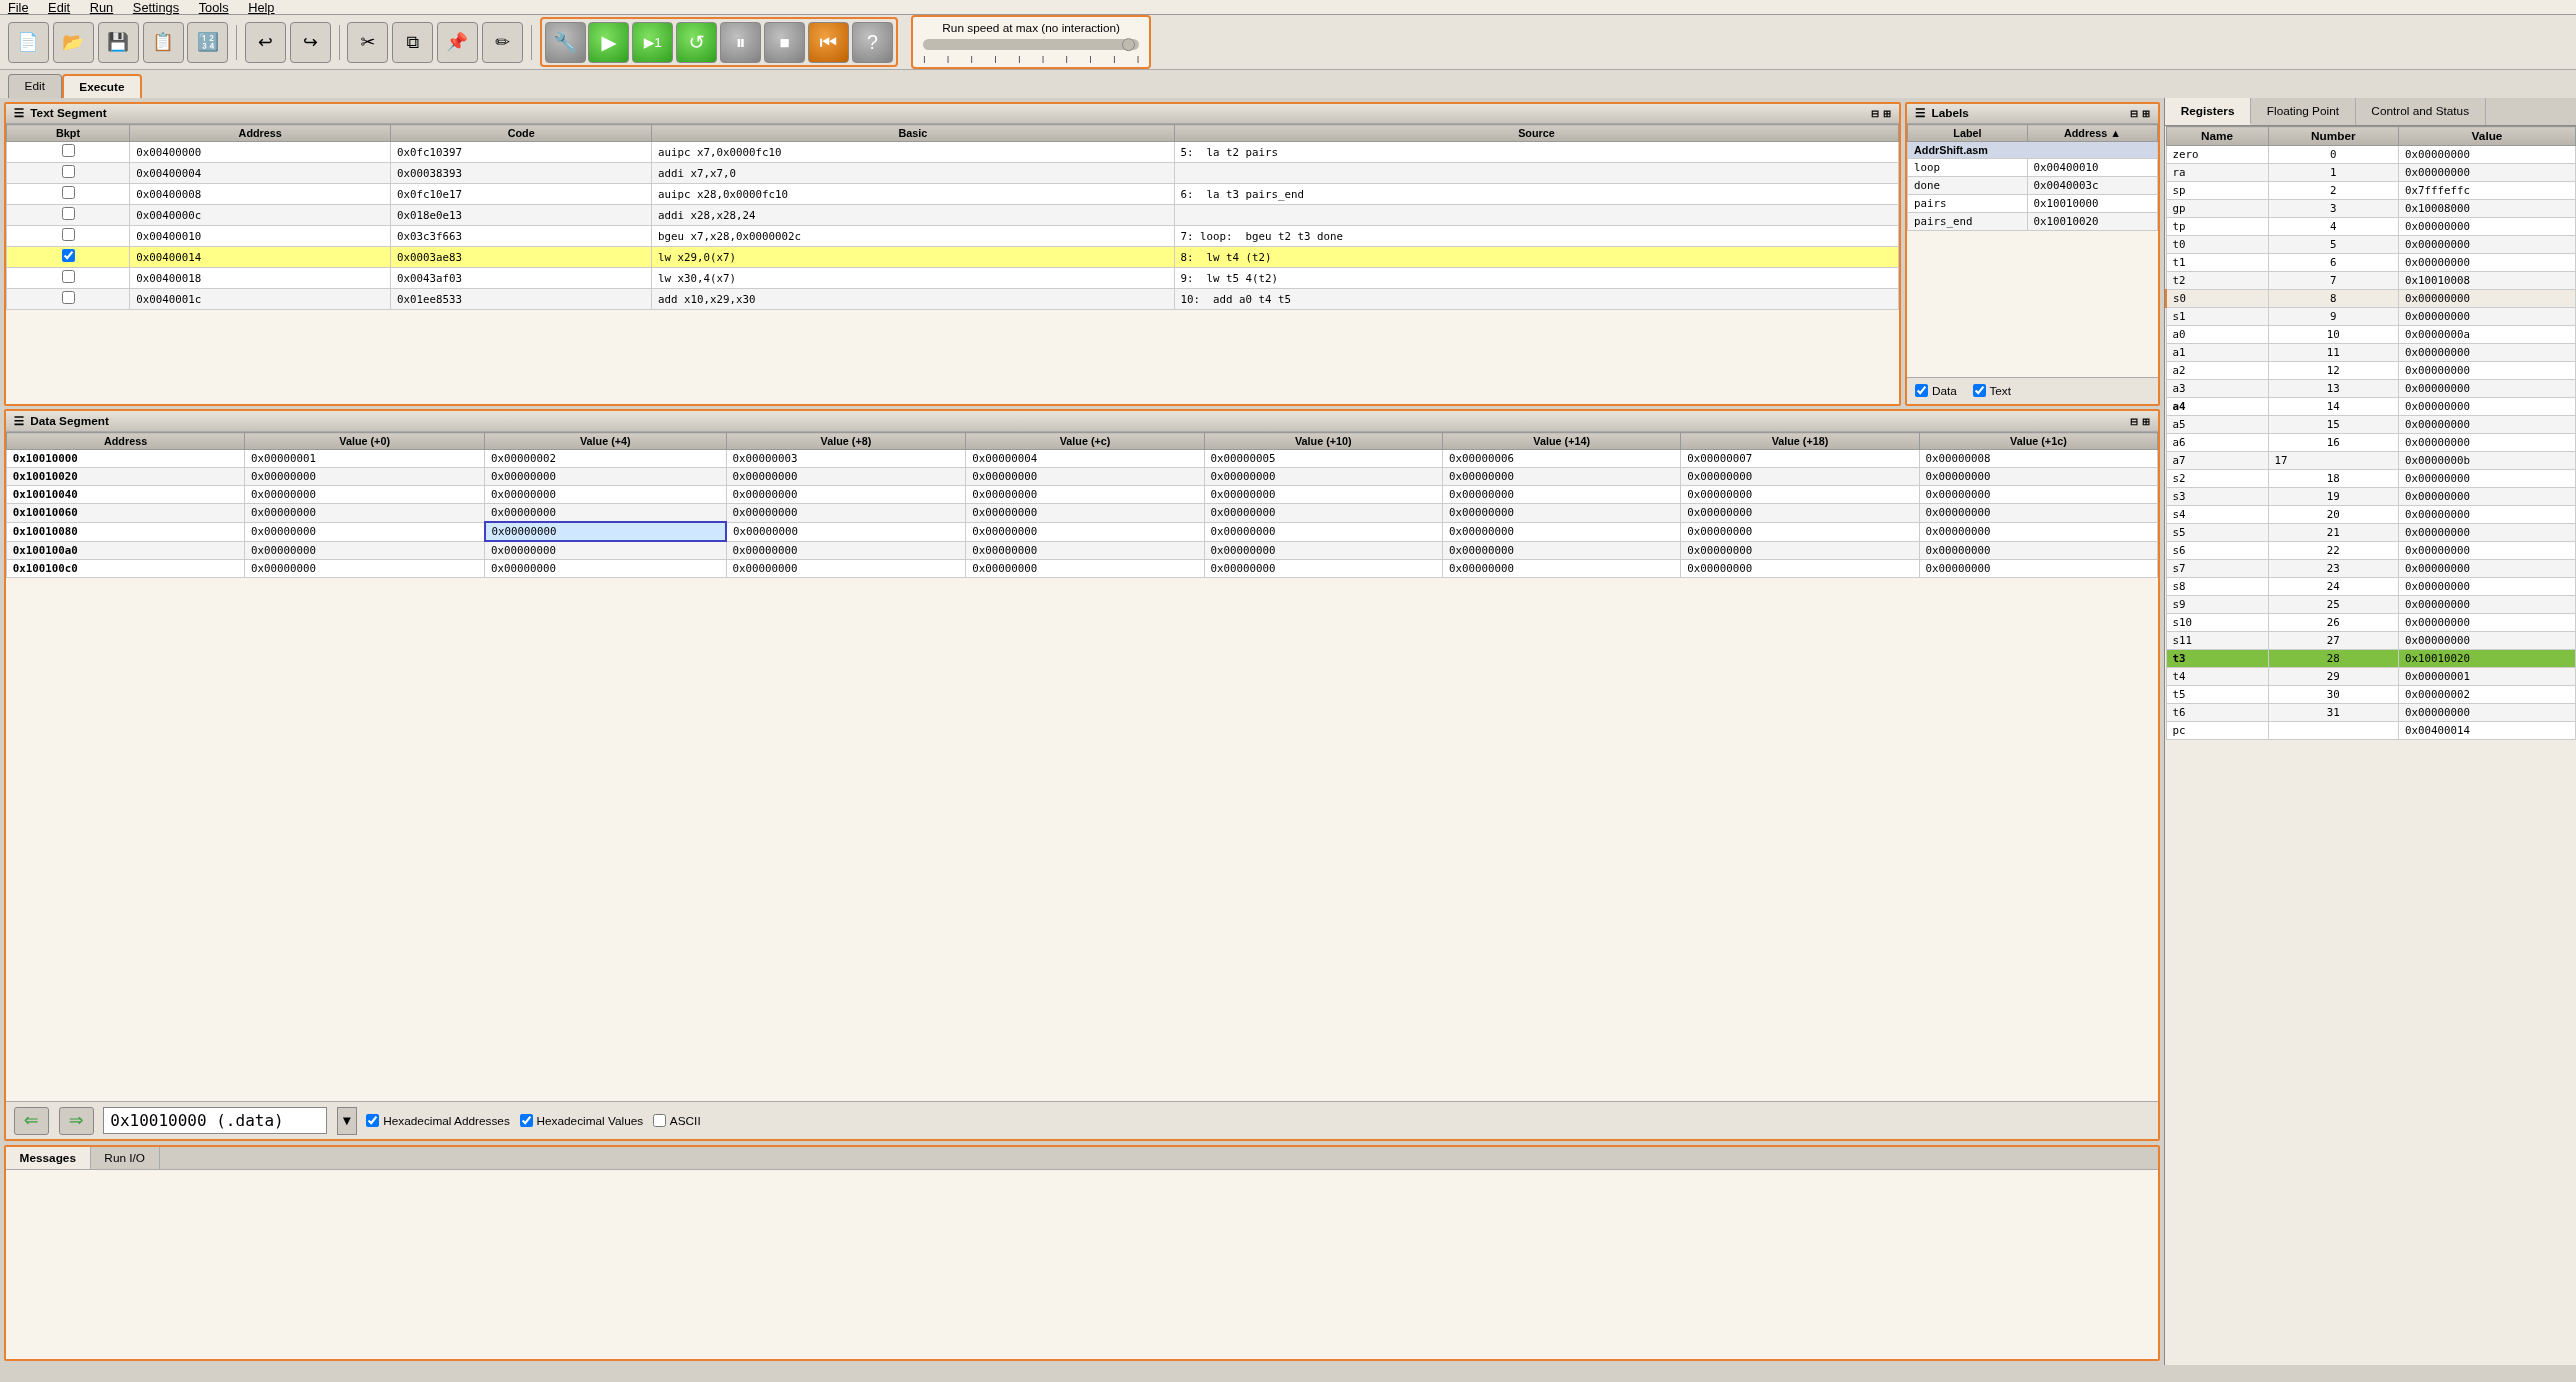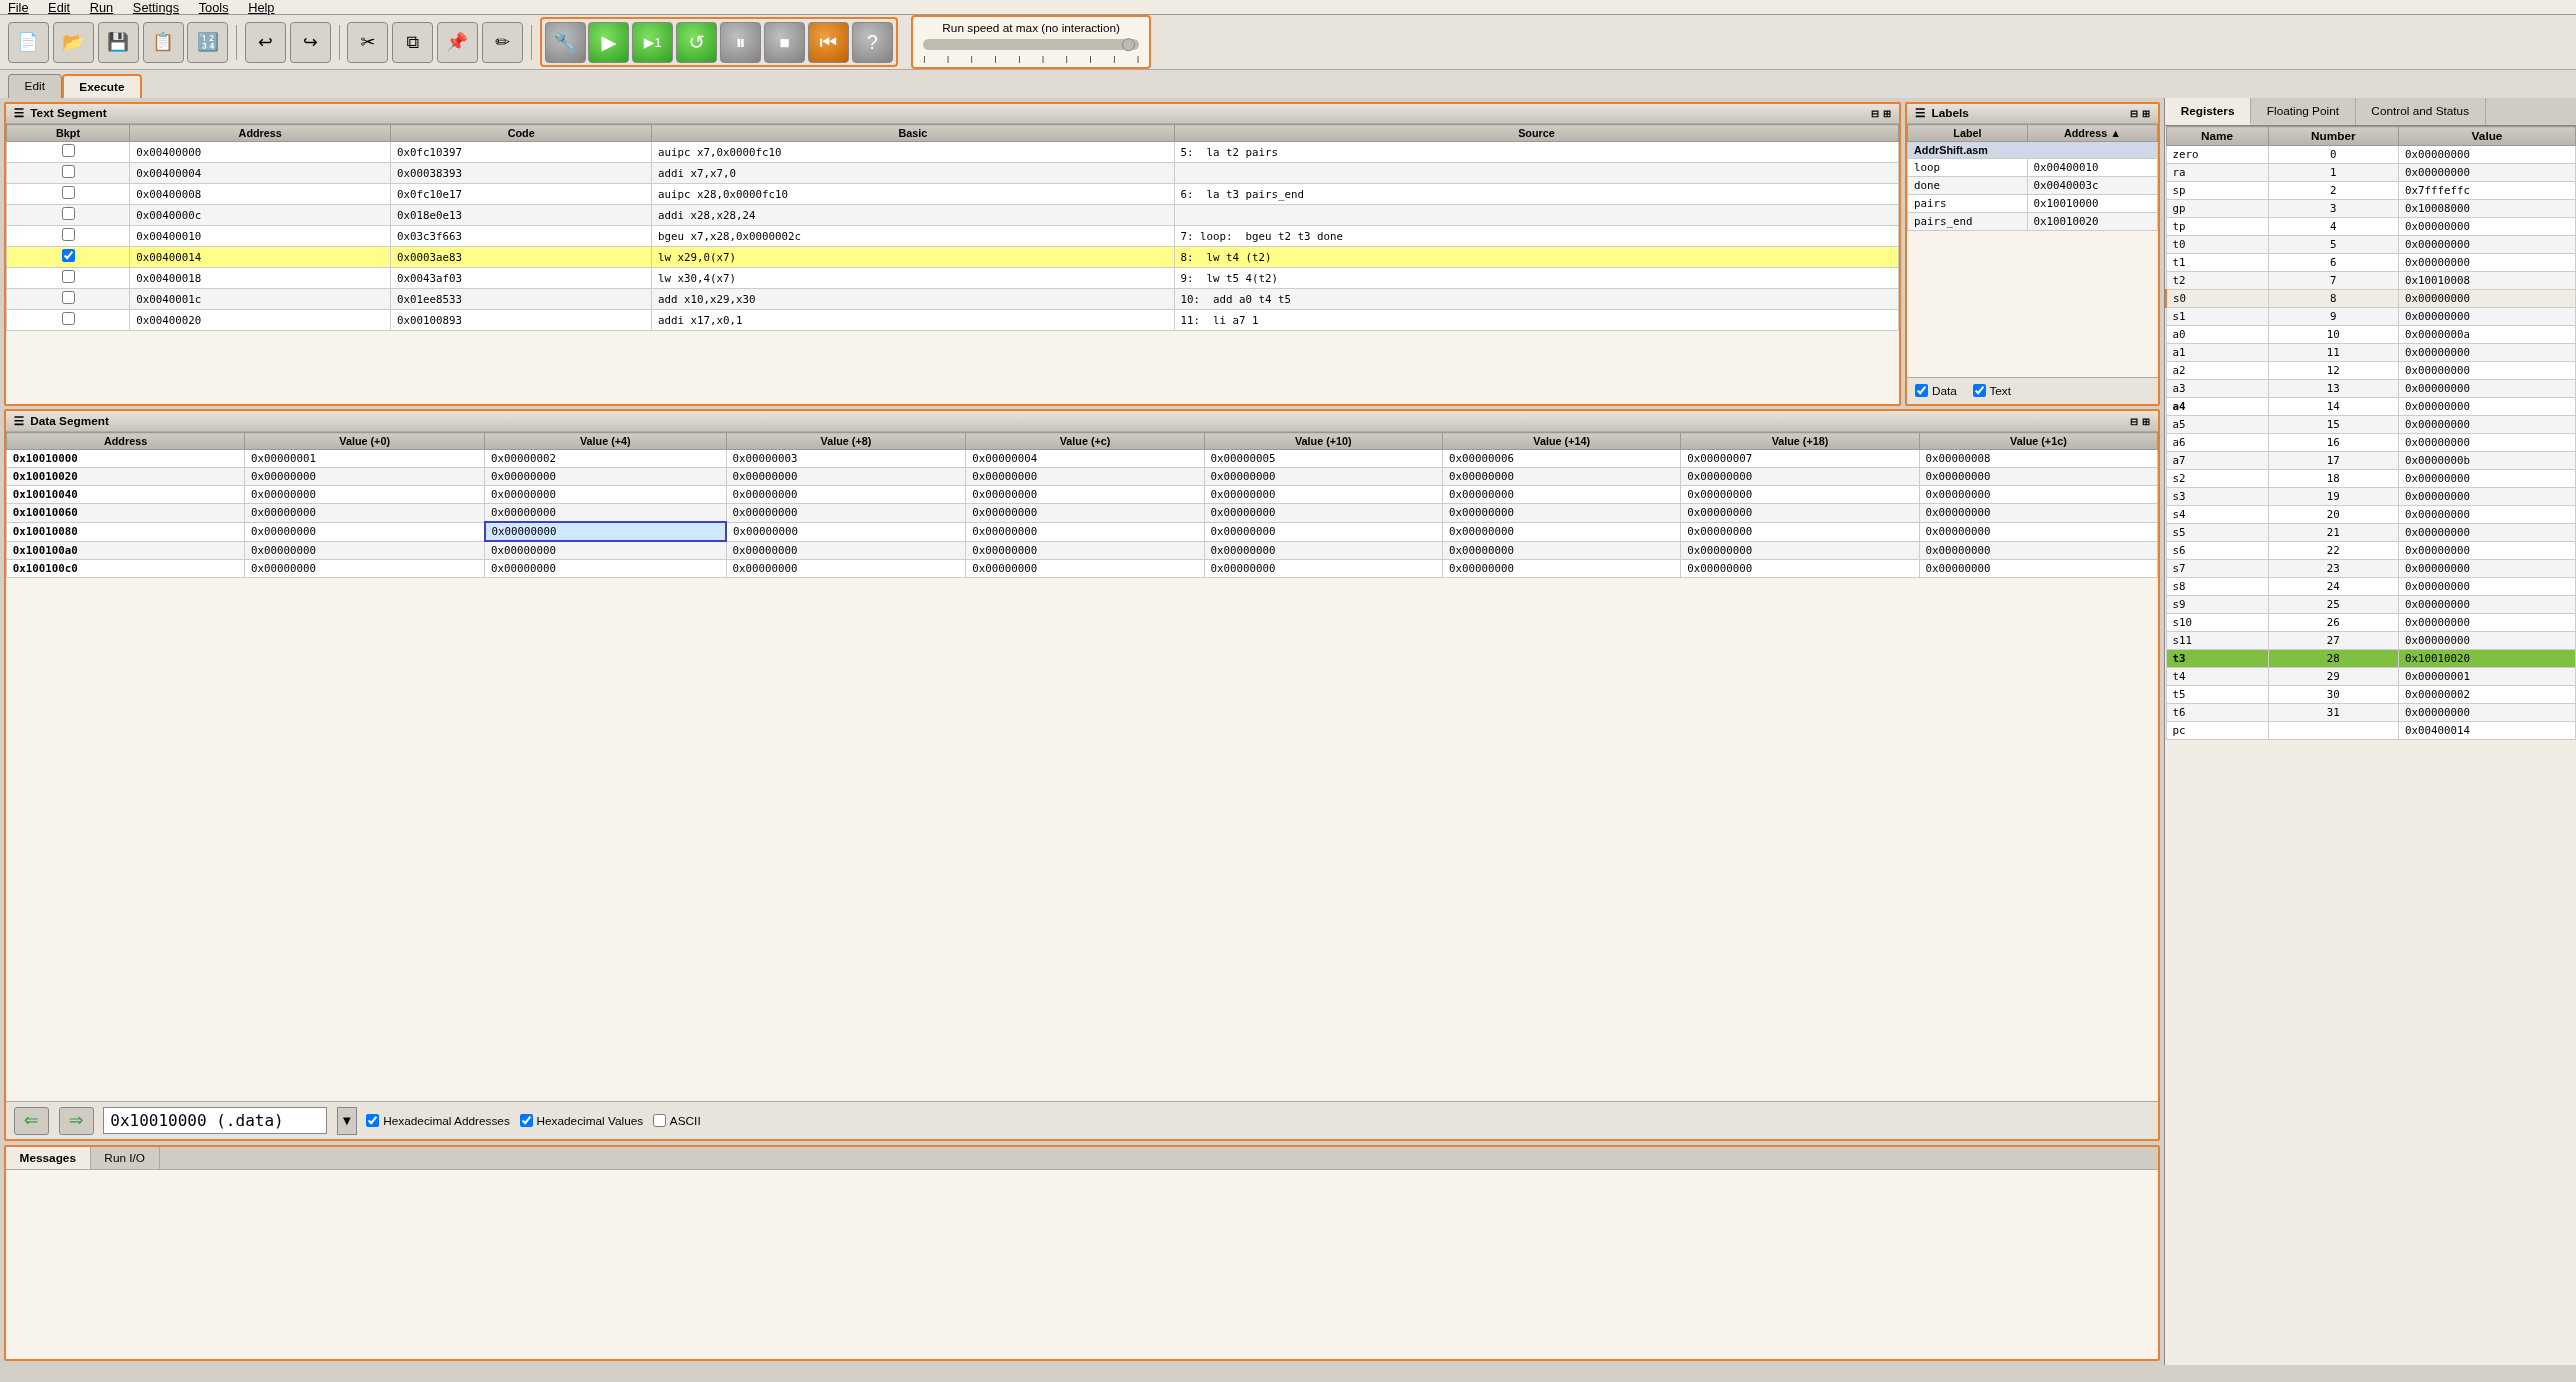--- a/index.html
+++ b/index.html
@@ -540,29 +540,20 @@
   </tr>
                 <tr class="row-alt">
     <td class="chk-cell">
       <input type="checkbox" style="">
     </td>
     <td>0x0040001c</td>
     <td>0x01ee8533</td>
     <td>add x10,x29,x30</td>
     <td style="min-width:216px;">10:&nbsp;&nbsp;add   a0 t4 t5</td>
   </tr>
-                <tr class="row-normal">
-    <td class="chk-cell">
-      <input type="checkbox" style="">
-    </td>
-    <td>0x00400020</td>
-    <td>0x00100893</td>
-    <td>addi x17,x0,1</td>
-    <td style="min-width:216px;">11:&nbsp;&nbsp;li    a7 1</td>
-  </tr>
               </tbody>
           </table>
         </div>
       </div>
 
       <div class="panel labels-panel">
         <div class="panel-header">
           <div class="panel-header-left">
             <span style="font-size:11.8px;">☰</span>
             <span>Labels</span>
@@ -852,21 +843,21 @@
     <td style="text-align:center;">15</td>
     <td>0x00000000</td>
   </tr>
             <tr class="row-normal">
     <td style="font-weight:normal;">a6</td>
     <td style="text-align:center;">16</td>
     <td>0x00000000</td>
   </tr>
             <tr class="row-alt">
     <td style="font-weight:normal;">a7</td>
-    <td style="text-align:center;">17</td>
+    <td style="text-align:left;">17</td>
     <td>0x0000000b</td>
   </tr>
             <tr class="row-normal">
     <td style="font-weight:normal;">s2</td>
     <td style="text-align:center;">18</td>
     <td>0x00000000</td>
   </tr>
             <tr class="row-alt">
     <td style="font-weight:normal;">s3</td>
     <td style="text-align:center;">19</td>

